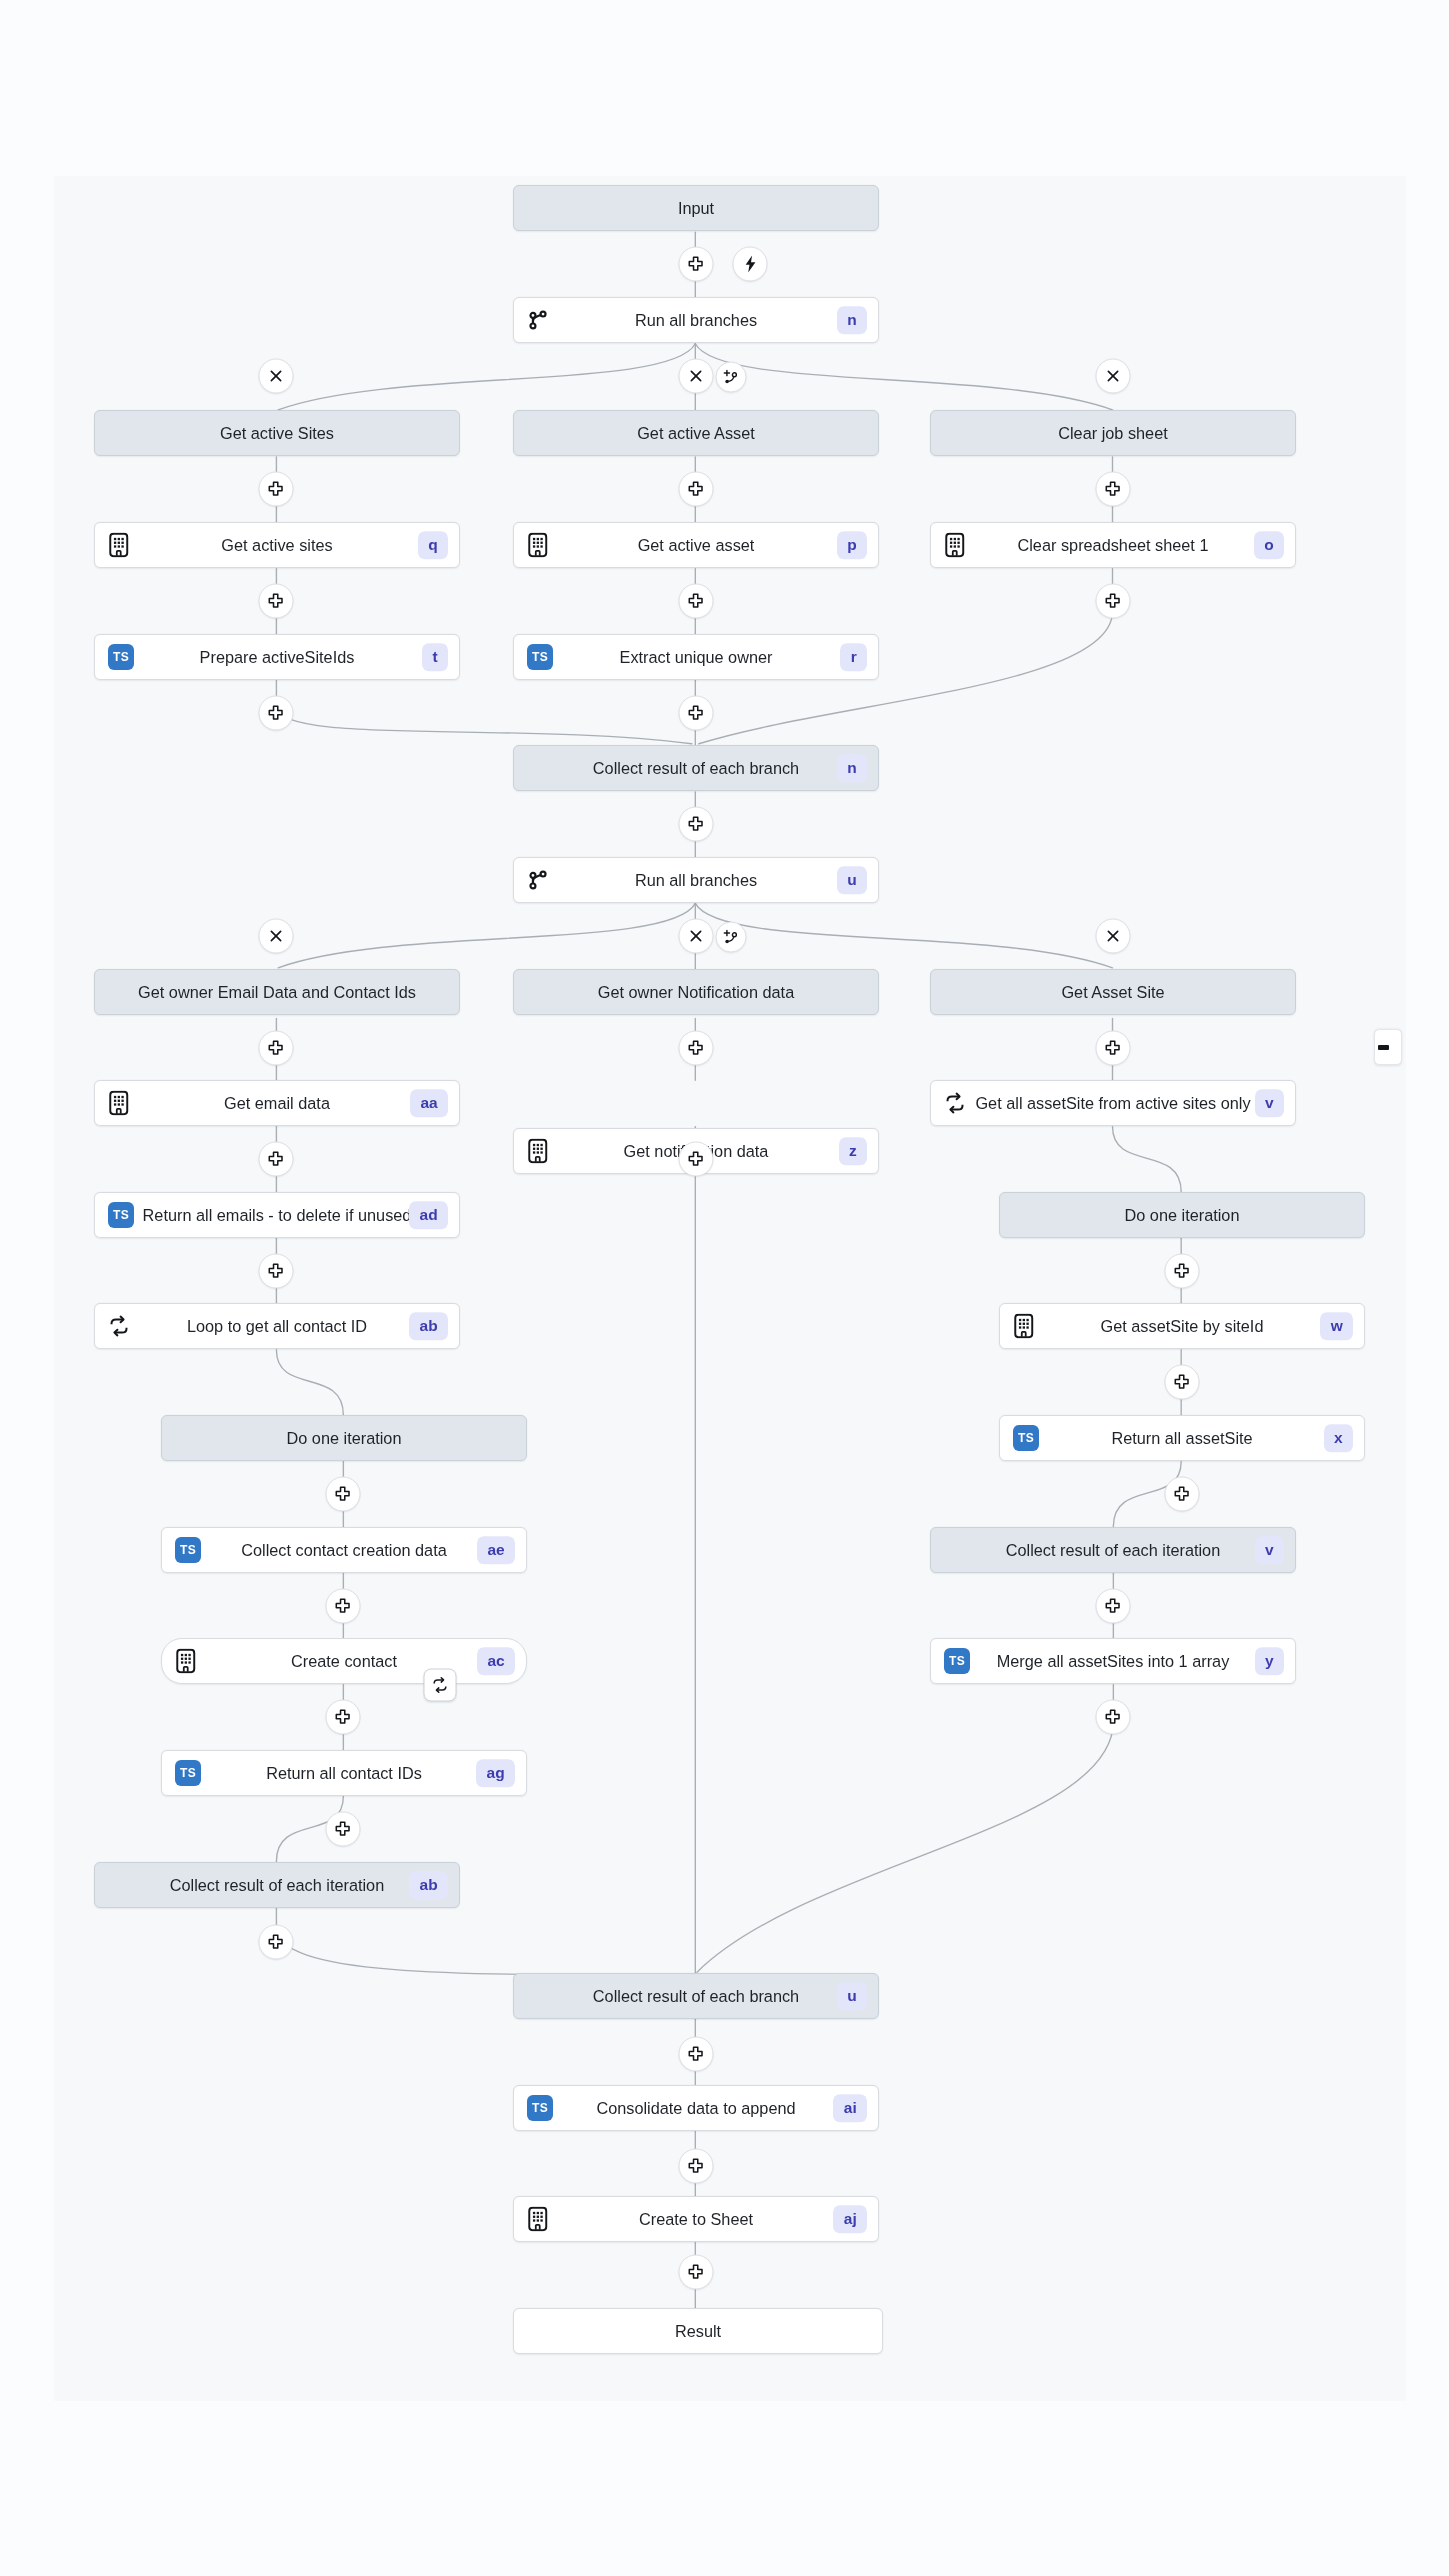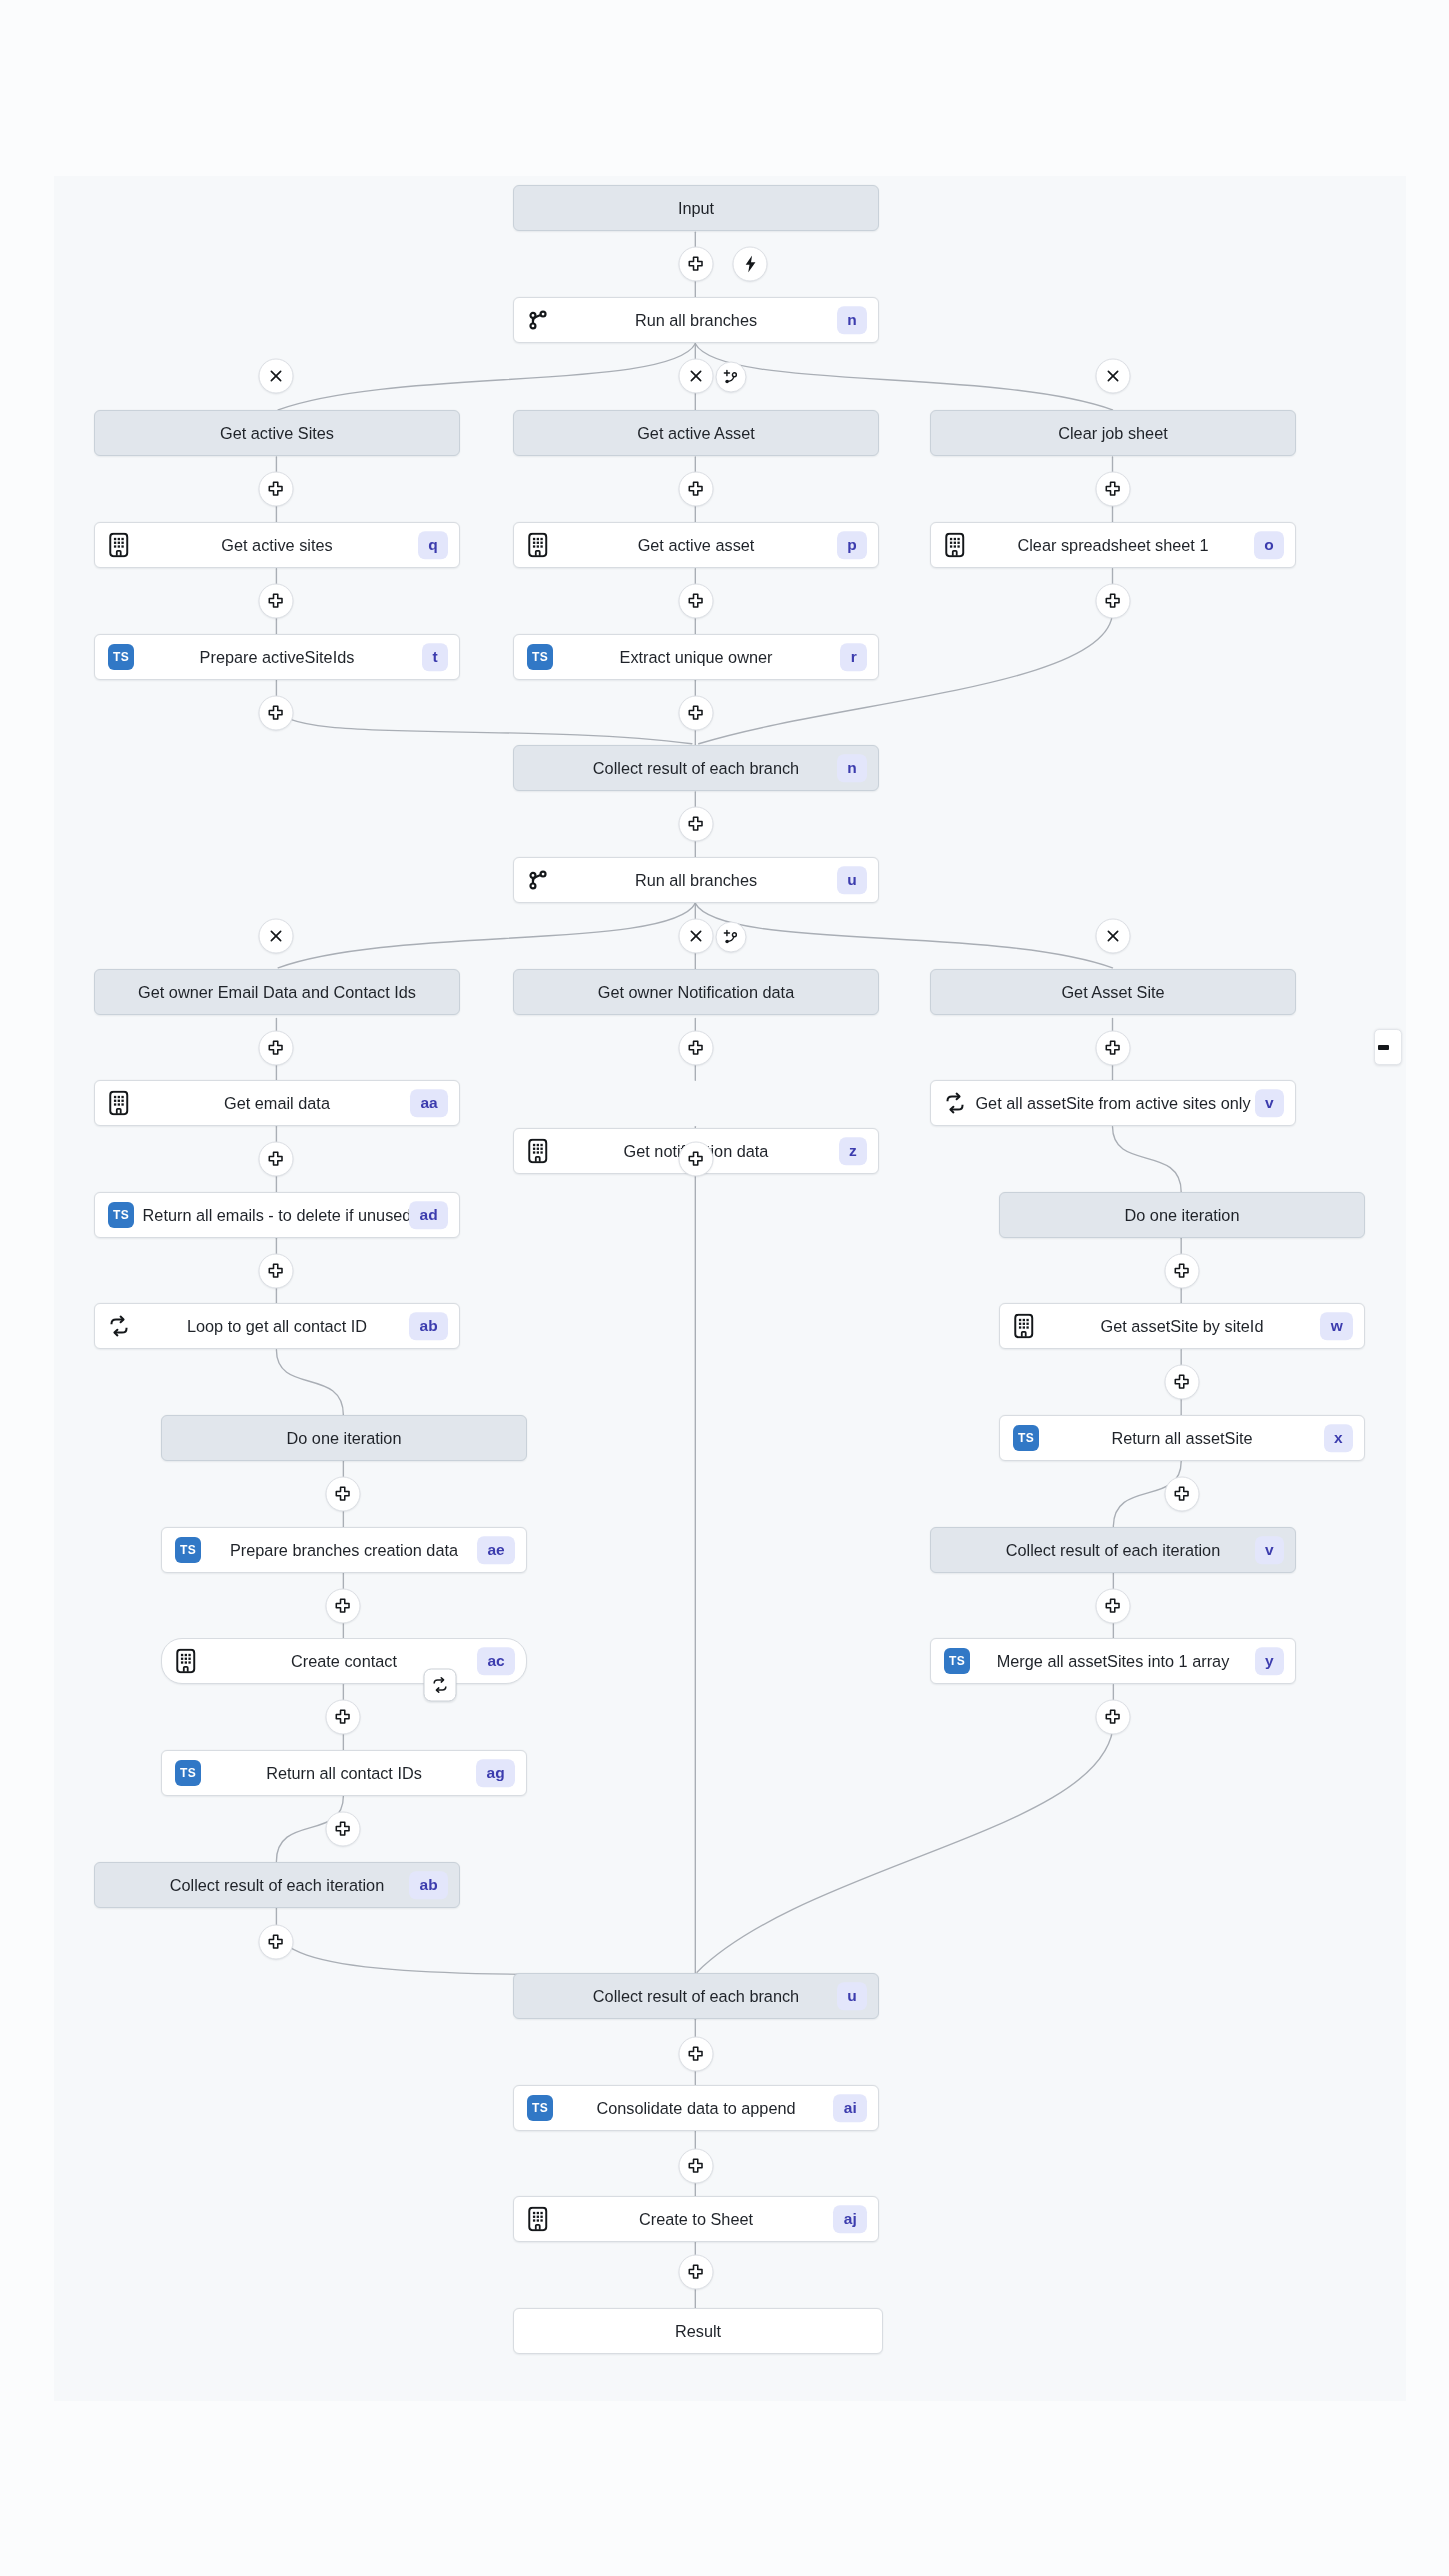--- a/index.html
+++ b/index.html
@@ -328,21 +328,21 @@
         <span class="icon">
           <span class="ts-chip">TS</span>
         </span>
         <span class="lbl">Return all assetSite</span>
         <span class="badge">x</span>
       </div>
       <div class="node white" style="left: 161px; top: 1527px; width: 366px;">
         <span class="icon">
           <span class="ts-chip">TS</span>
         </span>
-        <span class="lbl">Prepare branches creation data</span>
+        <span class="lbl">Collect contact creation data</span>
         <span class="badge">ae</span>
       </div>
       <div class="node header" style="left: 930px; top: 1527px; width: 366px;">
         <span class="lbl">Collect result of each iteration</span>
         <span class="badge">v</span>
       </div>
       <div class="node white" style="left: 161px; top: 1638px; width: 366px; border-radius: 21px;">
         <span class="icon">
           <svg width="21.5" height="25" viewBox="0 0 24 28" fill="none">
             <rect x="2.5" y="1.5" width="19" height="25" rx="3.5" stroke="#14171a" stroke-width="2.2"></rect>

